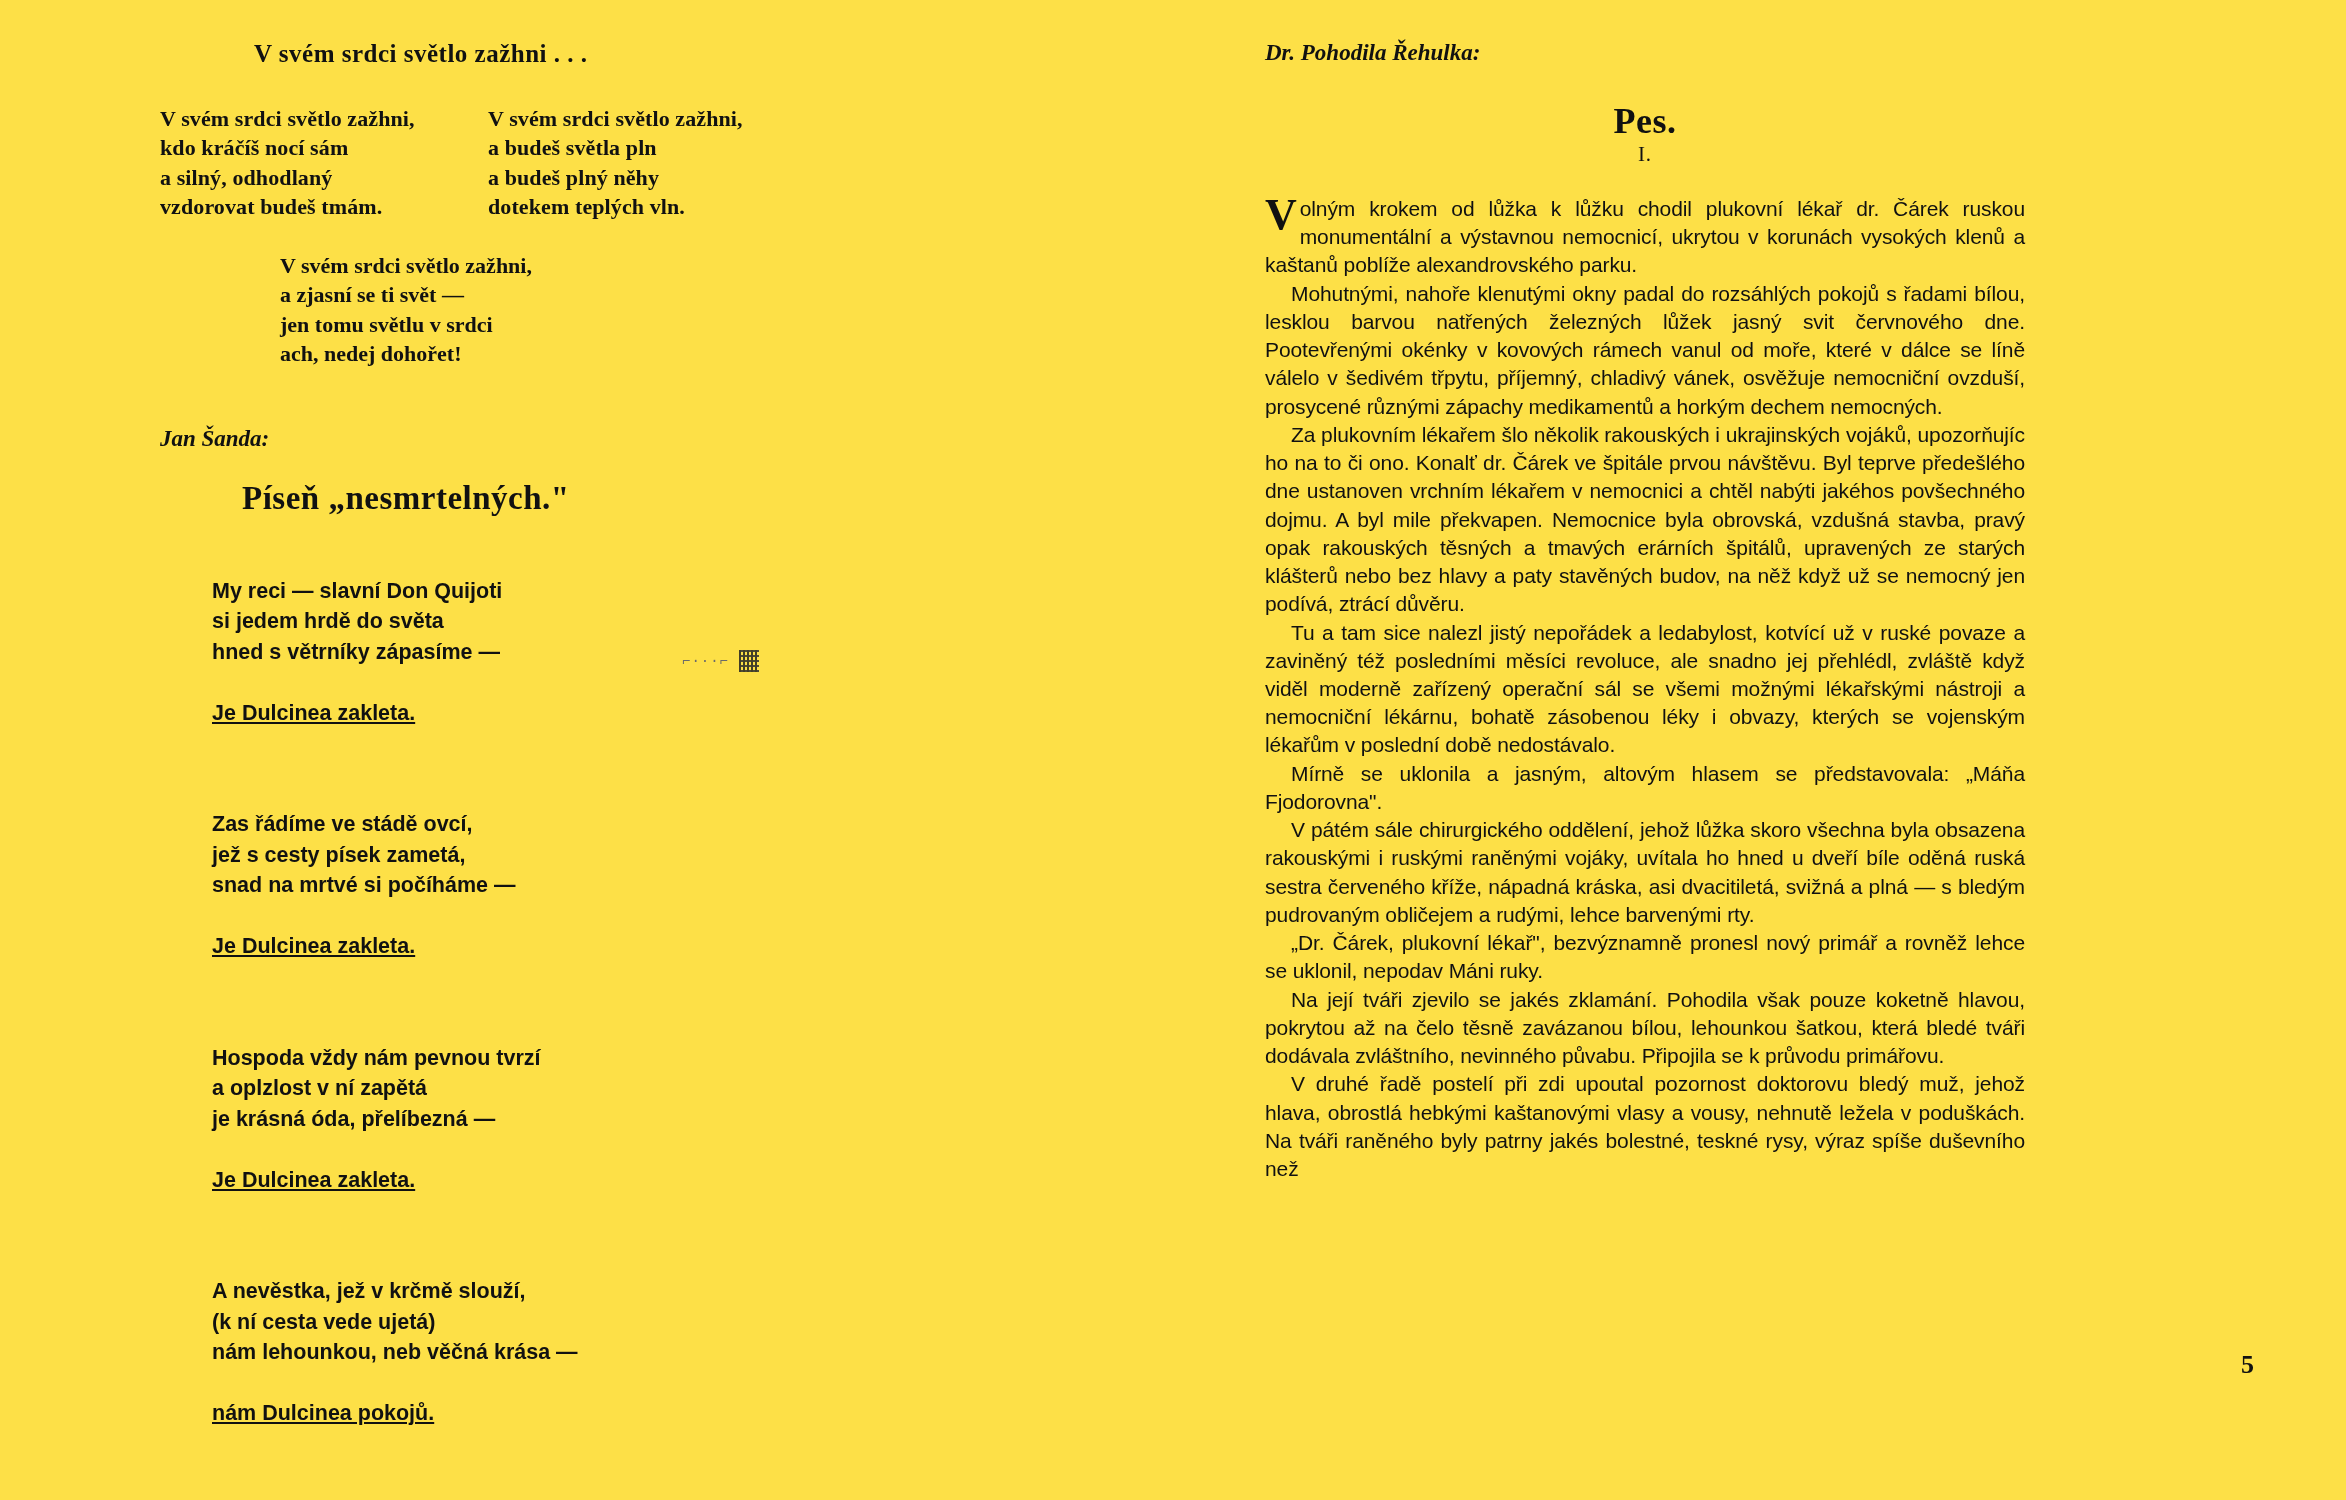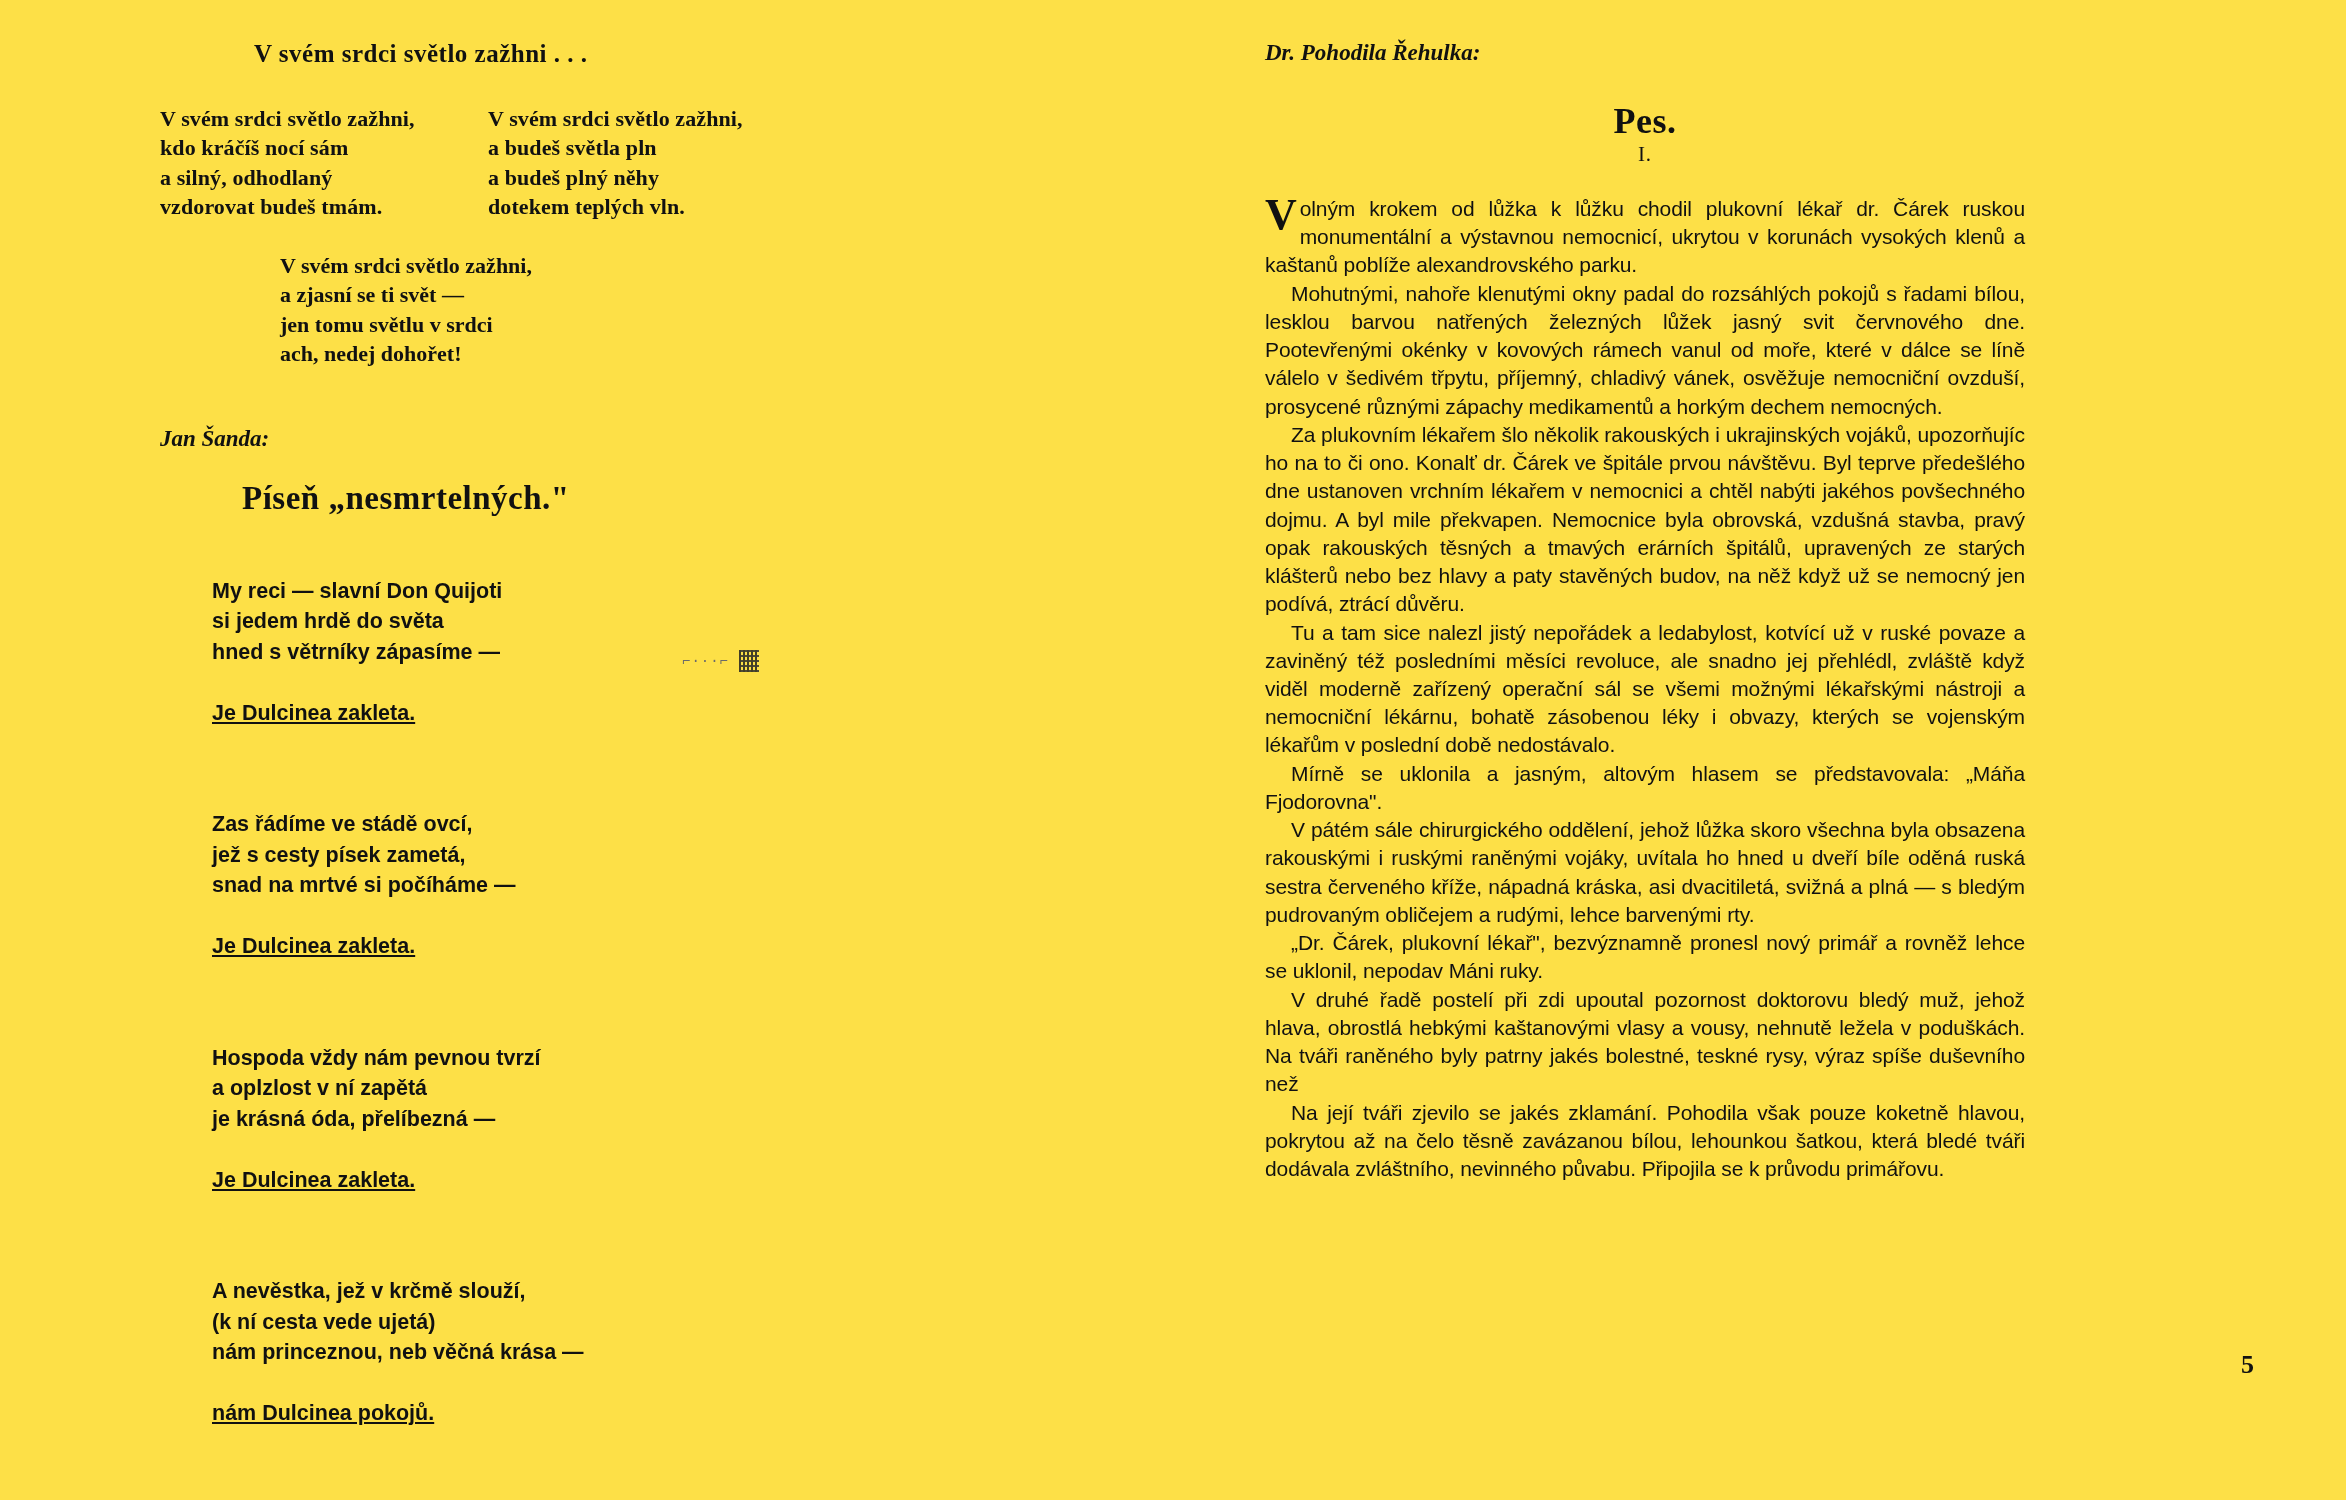--- a/index.html
+++ b/index.html
@@ -231,21 +231,21 @@
           </div>
           <div class="song-stanza">
             <div>Hospoda vždy nám pevnou tvrzí
 a oplzlost v ní zapětá
 je krásná óda, přelíbezná —</div>
             <div class="refrain">Je Dulcinea zakleta.</div>
           </div>
           <div class="song-stanza">
             <div>A nevěstka, jež v krčmě slouží,
 (k ní cesta vede ujetá)
-nám princeznou, neb věčná krása —</div>
+nám lehounkou, neb věčná krása —</div>
             <div class="refrain">nám Dulcinea pokojů.</div>
           </div>
         </div>
 
         <div style="position:absolute; left:450px; top:610px;">
           <span class="smudge">⌐·∙·⌐</span><span class="smudge2"></span>
         </div>
 
       </div>
     </div>
@@ -260,22 +260,22 @@
         <div class="art-section">I.</div>
 
         <div class="prose">
           <p class="first"><span class="dropcap">V</span><span>olným krokem od lůžka k lůžku chodil plukovní lékař dr. Čárek ruskou monumentální a výstavnou nemocnicí, ukrytou v korunách vysokých klenů a kaštanů poblíže alexandrovského parku.</span></p>
           <p>Mohutnými, nahoře klenutými okny padal do rozsáhlých pokojů s řadami bílou, lesklou barvou natřených železných lůžek jasný svit červnového dne. Pootevřenými okénky v kovových rámech vanul od moře, které v dálce se líně válelo v šedivém třpytu, příjemný, chladivý vánek, osvěžuje nemocniční ovzduší, prosycené různými zápachy medikamentů a horkým dechem nemocných.</p>
           <p>Za plukovním lékařem šlo několik rakouských i ukrajinských vojáků, upozorňujíc ho na to či ono. Konalť dr. Čárek ve špitále prvou návštěvu. Byl teprve předešlého dne ustanoven vrchním lékařem v nemocnici a chtěl nabýti jakéhos povšechného dojmu. A byl mile překvapen. Nemocnice byla obrovská, vzdušná stavba, pravý opak rakouských těsných a tmavých erárních špitálů, upravených ze starých klášterů nebo bez hlavy a paty stavěných budov, na něž když už se nemocný jen podívá, ztrácí důvěru.</p>
           <p>Tu a tam sice nalezl jistý nepořádek a ledabylost, kotvící už v ruské povaze a zaviněný též posledními měsíci revoluce, ale snadno jej přehlédl, zvláště když viděl moderně zařízený operační sál se všemi možnými lékařskými nástroji a nemocniční lékárnu, bohatě zásobenou léky i obvazy, kterých se vojenským lékařům v poslední době nedostávalo.</p>
           <p>Mírně se uklonila a jasným, altovým hlasem se představovala: „Máňa Fjodorovna".</p>
           <p>V pátém sále chirurgického oddělení, jehož lůžka skoro všechna byla obsazena rakouskými i ruskými raněnými vojáky, uvítala ho hned u dveří bíle oděná ruská sestra červeného kříže, nápadná kráska, asi dvacitiletá, svižná a plná — s bledým pudrovaným obličejem a rudými, lehce barvenými rty.</p>
           <p>„Dr. Čárek, plukovní lékař", bezvýznamně pronesl nový primář a rovněž lehce se uklonil, nepodav Máni ruky.</p>
+          <p>Na její tváři zjevilo se jakés zklamání. Pohodila však pouze koketně hlavou, pokrytou až na čelo těsně zavázanou bílou, lehounkou šatkou, která bledé tváři dodávala zvláštního, nevinného půvabu. Připojila se k průvodu primářovu.</p>
           <p>V druhé řadě postelí při zdi upoutal pozornost doktorovu bledý muž, jehož hlava, obrostlá hebkými kaštanovými vlasy a vousy, nehnutě ležela v poduškách. Na tváři raněného byly patrny jakés bolestné, teskné rysy, výraz spíše duševního než</p>
-          <p>Na její tváři zjevilo se jakés zklamání. Pohodila však pouze koketně hlavou, pokrytou až na čelo těsně zavázanou bílou, lehounkou šatkou, která bledé tváři dodávala zvláštního, nevinného půvabu. Připojila se k průvodu primářovu.</p>
         </div>
       </div>
 
       <div class="folio">5</div>
     </div>
 
   </div>
 </div>
 
 </body></html>

